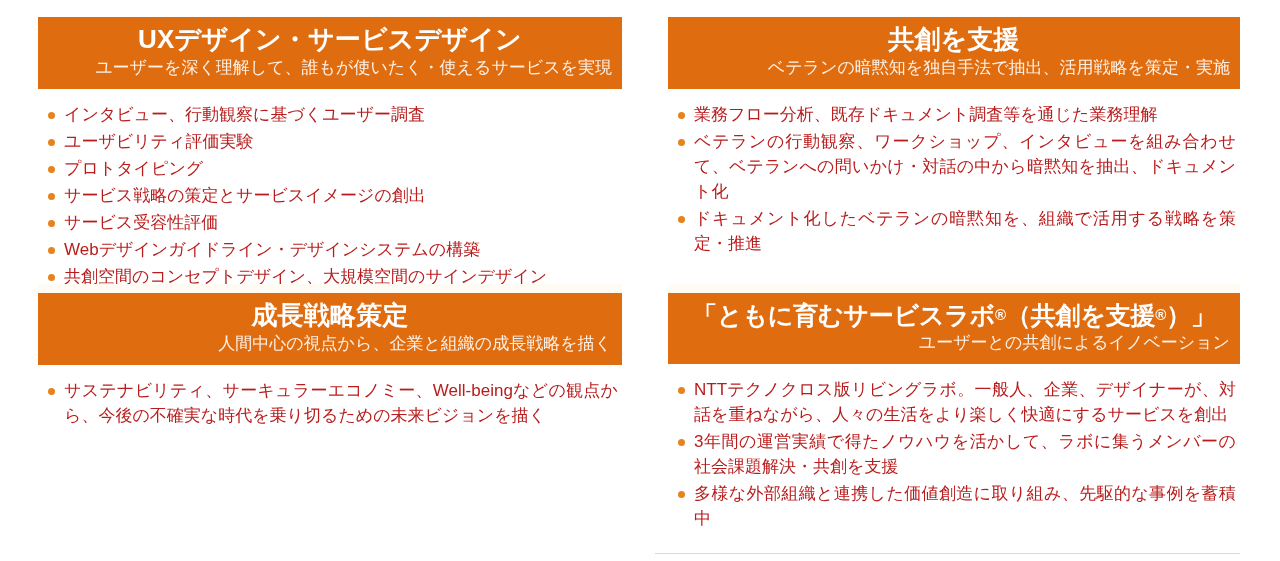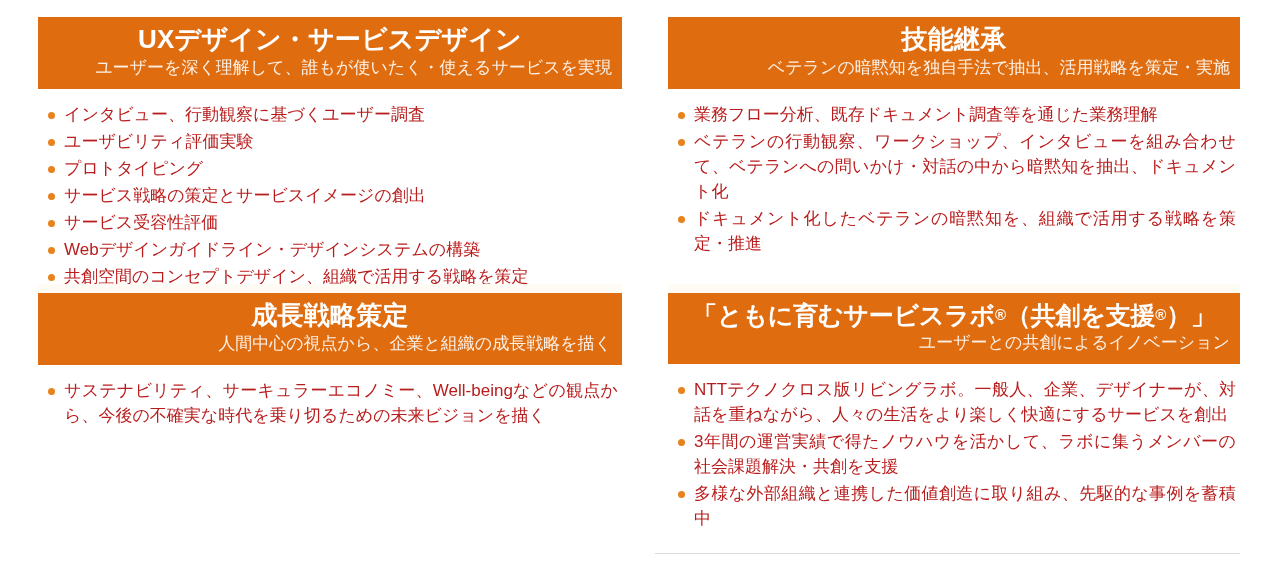--- a/index.html
+++ b/index.html
@@ -128,28 +128,28 @@
       <div class="card-subtitle">ユーザーを深く理解して、誰もが使いたく・使えるサービスを実現</div>
     </div>
     <div class="card-body">
       <ul class="bullets">
         <li>インタビュー、行動観察に基づくユーザー調査</li>
         <li>ユーザビリティ評価実験</li>
         <li>プロトタイピング</li>
         <li>サービス戦略の策定とサービスイメージの創出</li>
         <li>サービス受容性評価</li>
         <li>Webデザインガイドライン・デザインシステムの構築</li>
-        <li>共創空間のコンセプトデザイン、組織で活用する戦略を策定</li>
+        <li>共創空間のコンセプトデザイン、大規模空間のサインデザイン</li>
       </ul>
     </div>
   </div>
 
   <div class="card col-right row-top">
     <div class="card-header">
-      <div class="card-title">技能継承</div>
+      <div class="card-title">共創を支援</div>
       <div class="card-subtitle">ベテランの暗黙知を独自手法で抽出、活用戦略を策定・実施</div>
     </div>
     <div class="card-body">
       <ul class="bullets">
         <li>業務フロー分析、既存ドキュメント調査等を通じた業務理解</li>
         <li>ベテランの行動観察、ワークショップ、インタビューを組み合わせて、ベテランへの問いかけ・対話の中から暗黙知を抽出、ドキュメント化</li>
         <li>ドキュメント化したベテランの暗黙知を、組織で活用する戦略を策定・推進</li>
       </ul>
     </div>
   </div>

